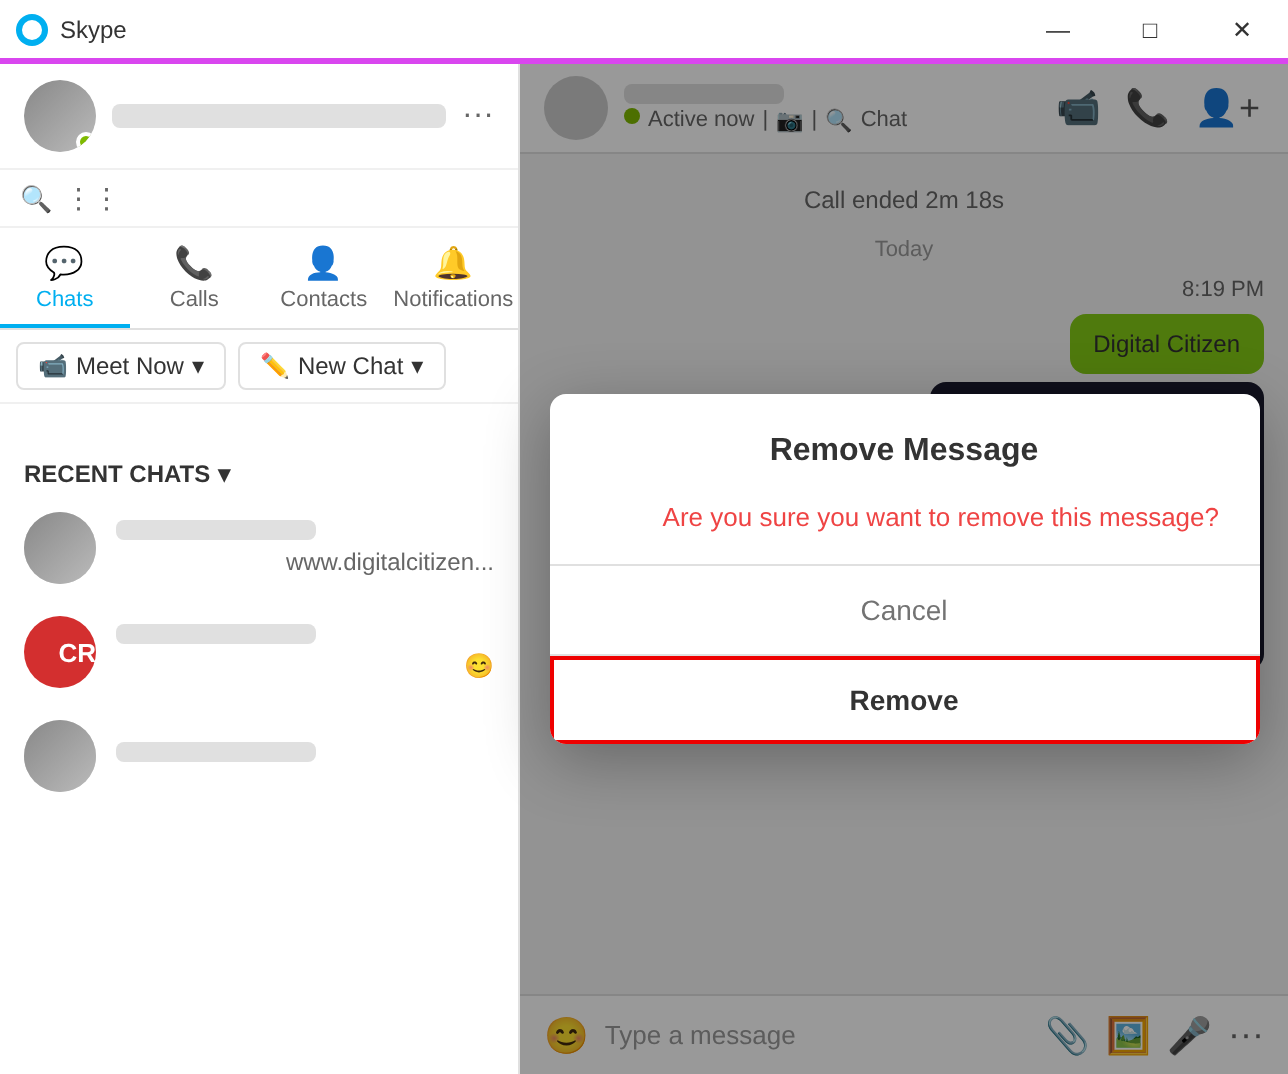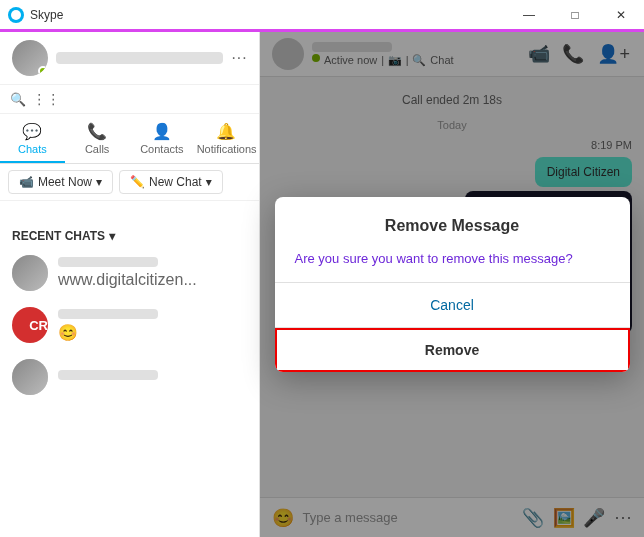--- a/index.html
+++ b/index.html
@@ -210,25 +210,26 @@
     }
     .chat-info { flex: 1; min-width: 0; }
     .chat-name {
       background: #e0e0e0;
       height: 10px;
       border-radius: 4px;
       width: 100px;
       margin-bottom: 4px;
     }
     .chat-preview {
-      font-size: 16px;
+      font-size: 12px;
       color: #666;
       white-space: nowrap;
       overflow: hidden;
       text-overflow: ellipsis;
+      text-align: right;
     }
 
     
     .chat-area {
       flex: 1;
       background: #f5f5f5;
       display: flex;
       flex-direction: column;
       position: relative;
     }
@@ -287,21 +288,21 @@
       color: #999;
       margin: 4px 0;
     }
     .message-time {
       text-align: right;
       font-size: 11px;
       color: #666;
       margin-bottom: 2px;
     }
     .message-bubble {
-      background: #5eead4;
+      background: #84cc16;
       border-radius: 8px;
       padding: 8px 12px;
       max-width: 200px;
       align-self: flex-end;
       font-size: 12px;
       color: #333;
     }
     .digital-citizen-card {
       background: #1a1a2e;
       border-radius: 8px;
@@ -357,36 +358,36 @@
       box-shadow: 0 8px 32px rgba(0,0,0,0.3);
     }
     .dialog-title {
       text-align: center;
       font-size: 16px;
       font-weight: 600;
       color: #333;
       padding: 20px 20px 8px;
     }
     .dialog-message {
-      text-align: left;
+      text-align: right;
       font-size: 13px;
-      color: #6d28d9;
+      color: #ef4444;
       padding: 8px 20px 16px;
     }
     .dialog-divider {
       border: none;
       border-top: 1px solid #e0e0e0;
       margin: 0;
     }
     .dialog-cancel-btn {
       width: 100%;
       text-align: center;
       padding: 14px;
       font-size: 14px;
-      color: #0369a1;
+      color: #737373;
       cursor: pointer;
       background: transparent;
       border: none;
       border-bottom: 1px solid #e0e0e0;
     }
     .dialog-remove-btn {
       width: 100%;
       text-align: center;
       padding: 14px;
       font-size: 14px;

